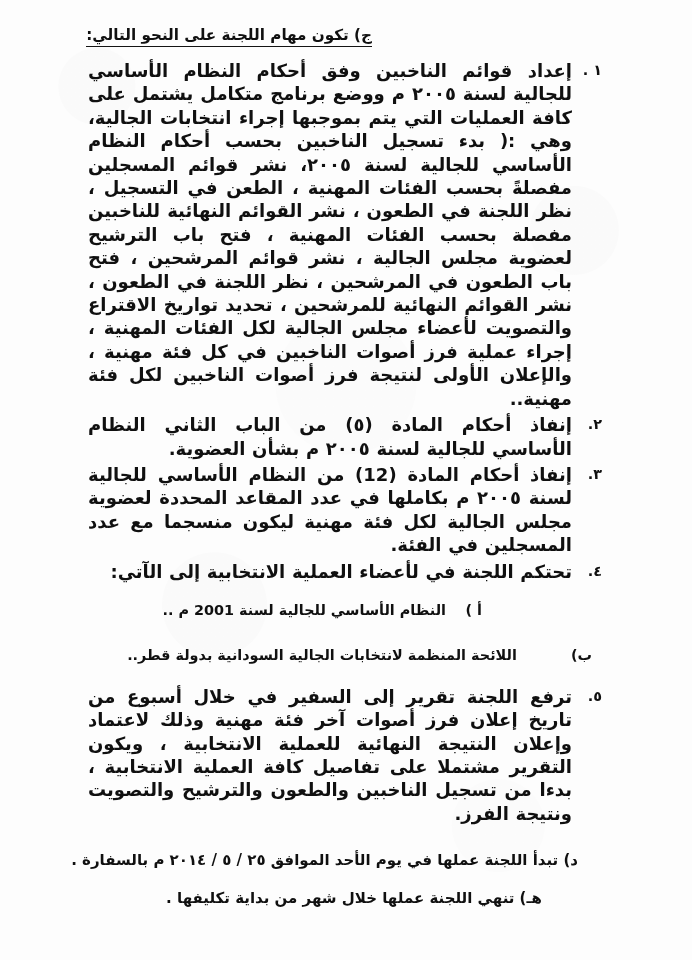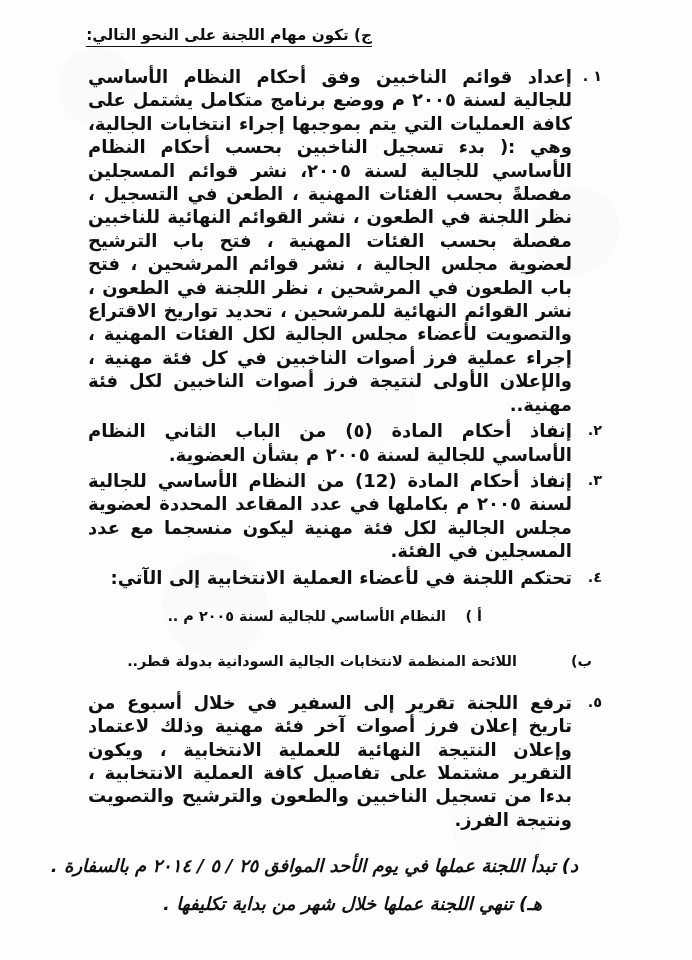--- a/index.html
+++ b/index.html
@@ -53,21 +53,21 @@
     letter-spacing: 0.1px;
     color: #101010;
     margin: 0;
     -webkit-font-smoothing: none;
   }
 
   
   .heading-row {
     display: block;
     text-align: right;
-    margin-bottom: 18px;
+    margin-bottom: 12px;
     padding-right: 0;
   }
   .heading-row .heading-text {
     display: inline-block;
     border-bottom: 1.6px solid #141414;
     padding-bottom: 0px;
     font-size: 15.2px;
     font-weight: 700;
     line-height: 22px;
     white-space: nowrap;
@@ -129,26 +129,25 @@
     text-align: justify;
     text-align-last: center;
   }
   .subitem.sub-a { padding-right: 120px; }
   .subitem.sub-a .body { text-align-last: right; }
   .subitem.sub-b { padding-right: 10px; margin-top: 22px; }
 
   
   .clause {
     text-align: right;
-    font-size: 18px;
+    font-size: 15px;
     font-weight: 700;
     line-height: 22px;
     margin: 0;
     white-space: nowrap;
-    font-style: italic;
   }
   .clause.first { margin-top: 24px; padding-right: 24px; }
   .clause.second { margin-top: 16px; padding-right: 60px; }
   .spacer-md { height: 14px; }
 </style>
 </head>
 <body>
 
 <div class="page">
   <div class="content">
@@ -172,21 +171,21 @@
       <span class="ar body tail-right">إنفاذ أحكام المادة (12) من النظام الأساسي للجالية لسنة ٢٠٠٥ م بكاملها في عدد المقاعد المحددة لعضوية مجلس الجالية لكل فئة مهنية ليكون منسجما مع عدد المسجلين في الفئة.</span>
     </div>
 
     <div class="item">
       <span class="ar marker">٤.</span>
       <span class="ar body tail-right">تحتكم اللجنة في لأعضاء العملية الانتخابية إلى الآتي:</span>
     </div>
 
     <div class="subitem sub-a">
       <span class="ar marker">أ )</span>
-      <span class="ar body">النظام الأساسي للجالية لسنة ٢٠٠٥ م ..</span>
+      <span class="ar body">النظام الأساسي للجالية لسنة 2001 م ..</span>
     </div>
 
     <div class="subitem sub-b">
       <span class="ar marker">ب)</span>
       <span class="ar body">اللائحة المنظمة لانتخابات الجالية السودانية بدولة قطر..</span>
     </div>
 
     <div class="spacer-md"></div>
 
     <div class="item">

